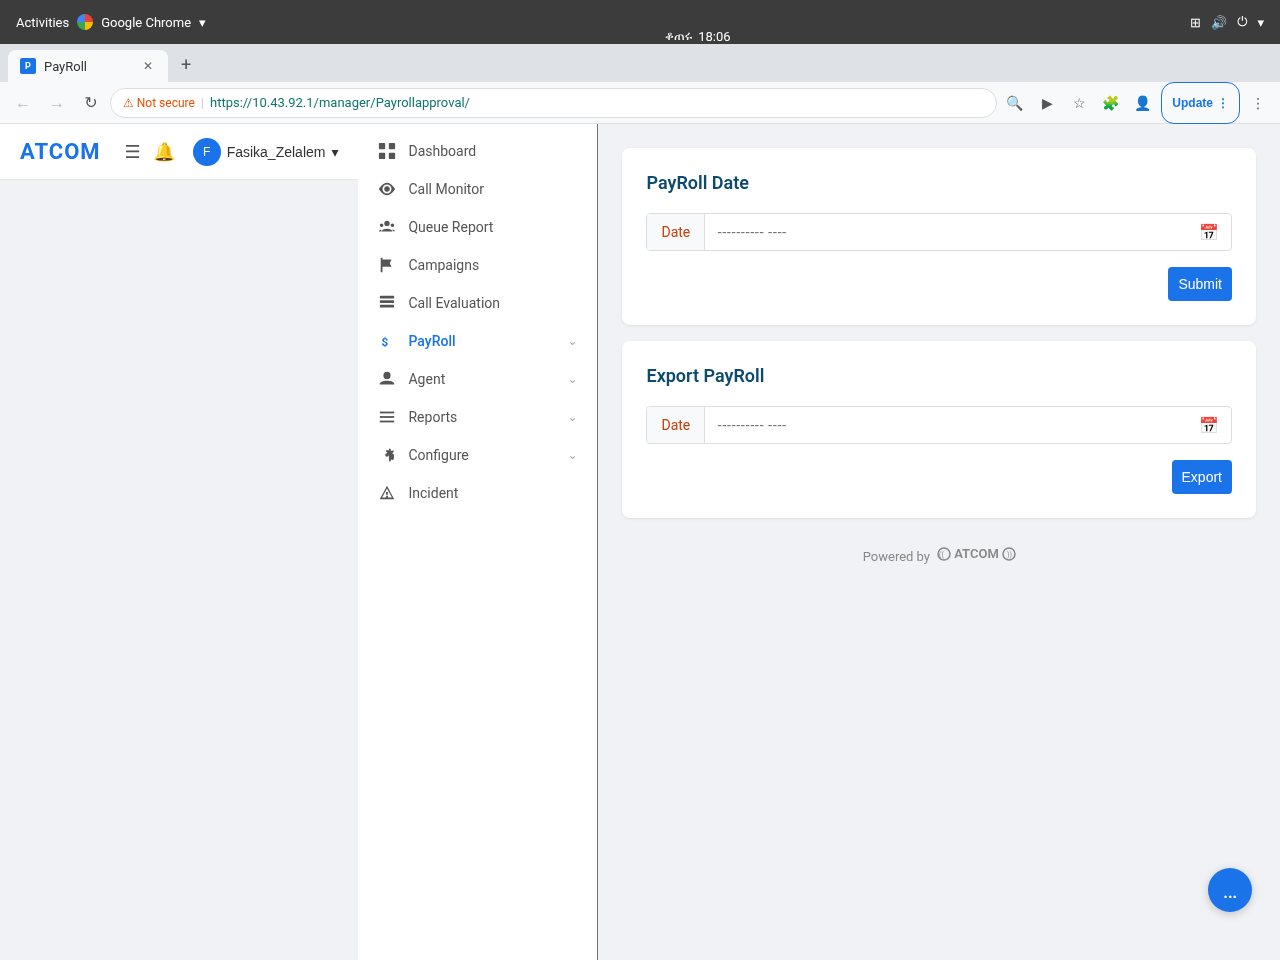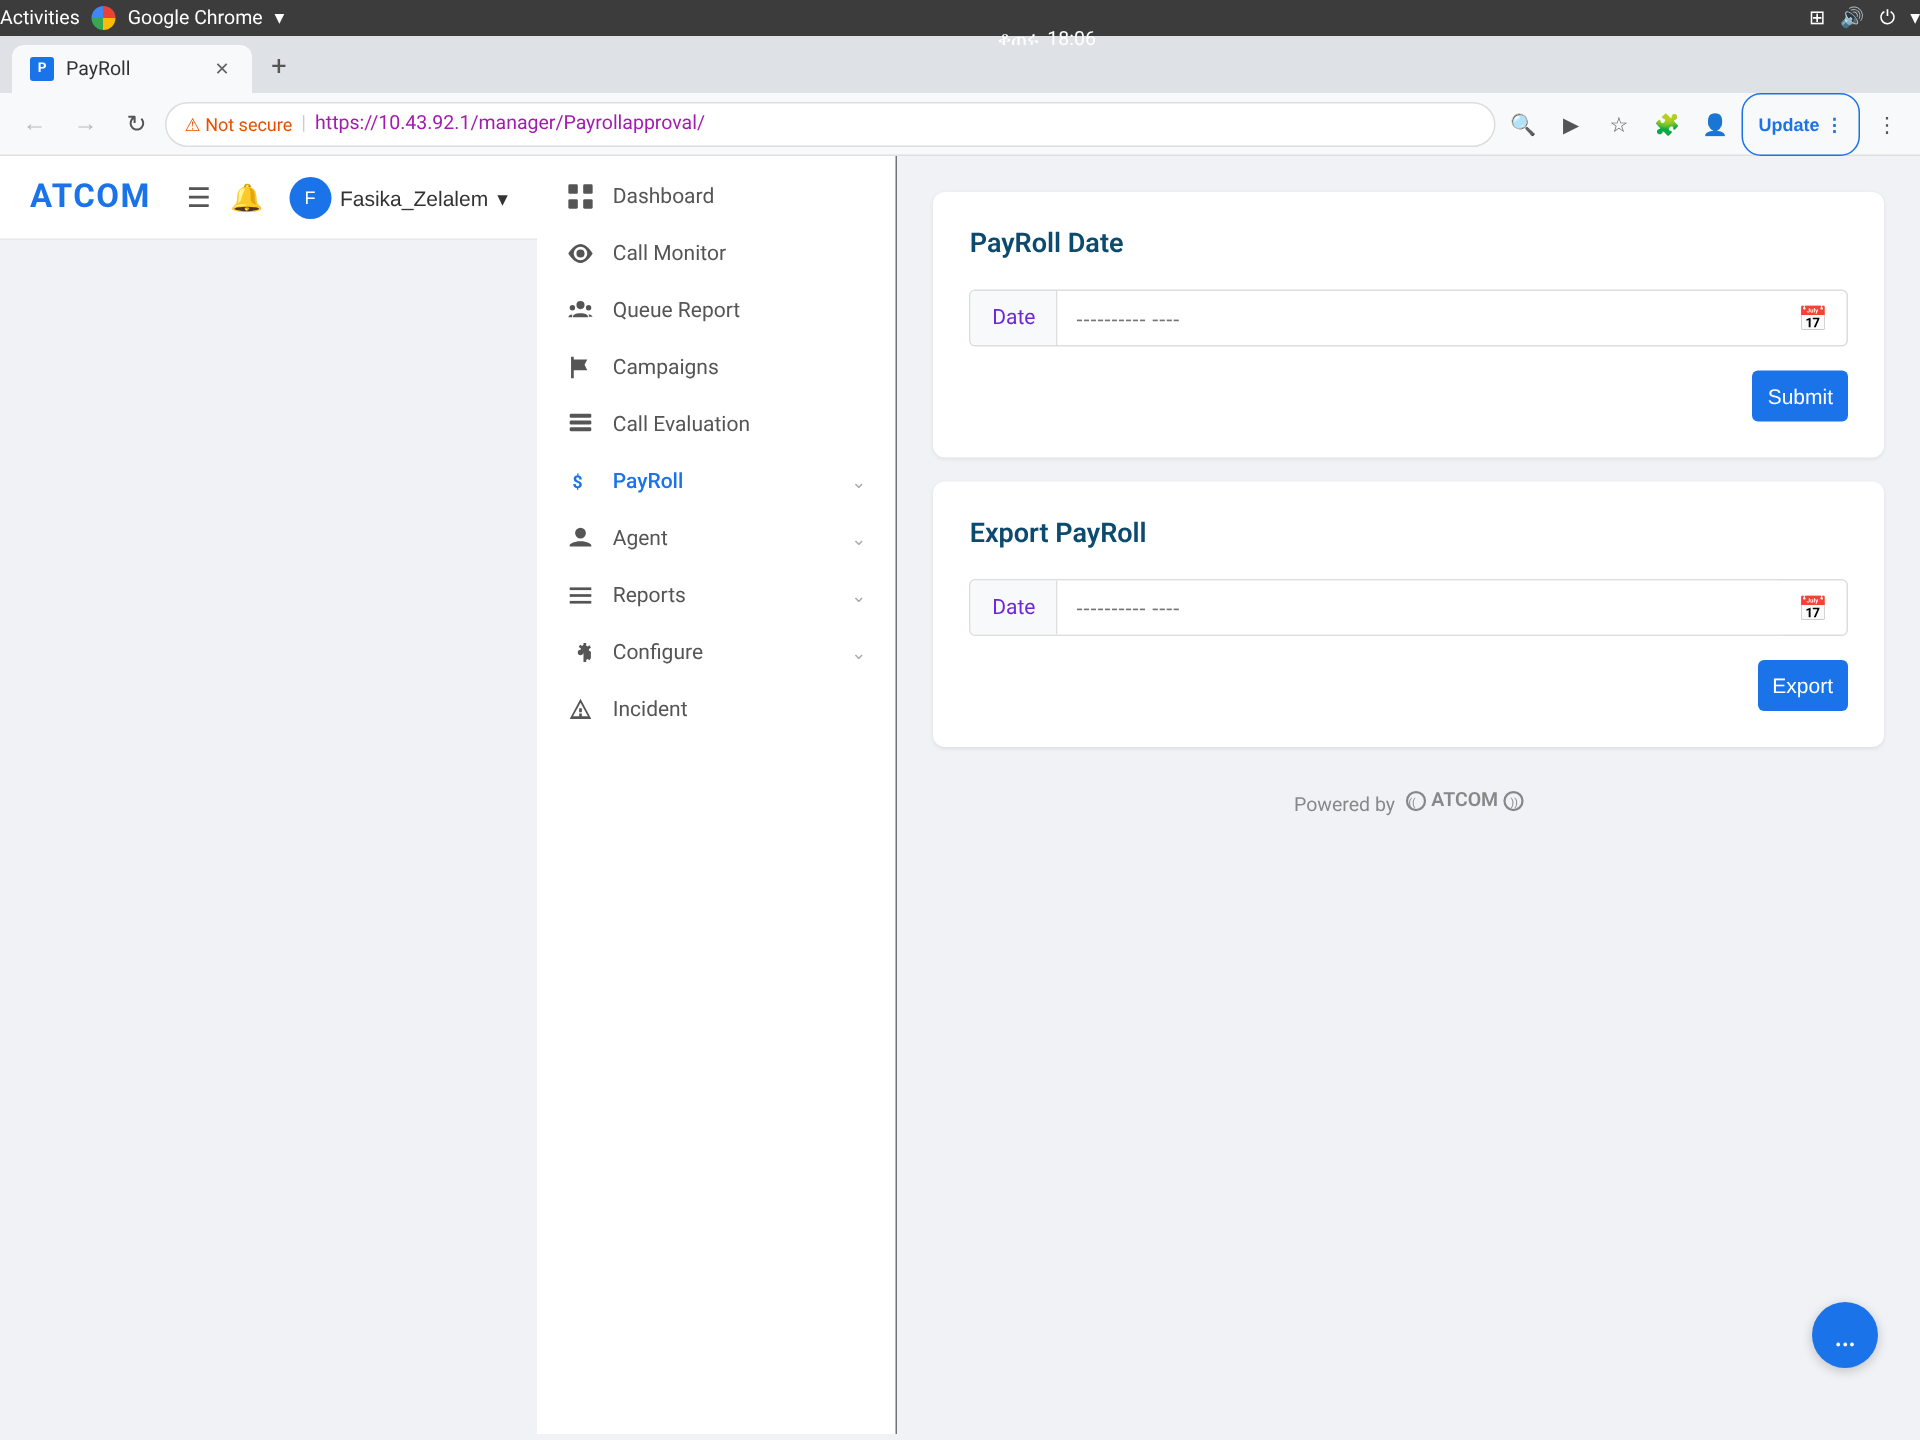--- a/index.html
+++ b/index.html
@@ -1,25 +1,25 @@
 <!DOCTYPE html>
 <html><head>
   <meta charset="utf-8">
   <style>
     * { margin: 0; padding: 0; box-sizing: border-box; }
     body { font-family: -apple-system, BlinkMacSystemFont, 'Segoe UI', Roboto, sans-serif; background: #f0f2f5; overflow: hidden; }
 
     
     .os-bar {
-      height: 24px;
+      height: 44px;
       background: #3c3c3c;
       display: flex;
       align-items: center;
       justify-content: space-between;
-      padding: 0 0;
+      padding: 0 16px;
       color: #fff;
       font-size: 13px;
     }
     .os-bar-left { display: flex; align-items: center; gap: 8px; }
     .os-bar-center { display: flex; align-items: center; gap: 6px; font-size: 13px; margin-top: 28px; }
     .os-bar-right { display: flex; align-items: center; gap: 10px; }
     .chrome-logo { width: 16px; height: 16px; border-radius: 50%; background: conic-gradient(#ea4335 0deg 90deg, #fbbc04 90deg 180deg, #34a853 180deg 270deg, #4285f4 270deg 360deg); }
 
     
     .browser-chrome { background: #dee1e6; }
@@ -72,21 +72,21 @@
       border: 1px solid #ddd;
       border-radius: 15px;
       display: flex;
       align-items: center;
       padding: 0 12px;
       gap: 6px;
       font-size: 13px;
       color: #333;
     }
     .address-bar .warning { color: #e65100; font-size: 12px; display: flex; align-items: center; gap: 3px; }
-    .address-bar .url { color: #a21caf; }
+    .address-bar .url { color: #0f766e; }
     .nav-actions { display: flex; align-items: center; gap: 4px; }
     .nav-action-btn { width: 28px; height: 28px; border-radius: 50%; display: flex; align-items: center; justify-content: center; cursor: pointer; color: #555; font-size: 14px; border: none; background: none; }
     .update-btn {
       height: 42px;
       background: none;
       border: 1.5px solid #1a73e8;
       border-radius: 13px;
       color: #1a73e8;
       font-size: 12px;
       font-weight: 600;
@@ -175,21 +175,21 @@
       border: 1px solid #ddd;
       border-radius: 4px;
       overflow: hidden;
       margin-bottom: 16px;
     }
     .date-label {
       padding: 10px 14px;
       background: #f8f9fa;
       border-right: 1px solid #ddd;
       font-size: 14px;
-      color: #6d28d9;
+      color: #c2410c;
       white-space: nowrap;
     }
     .date-input {
       flex: 1;
       padding: 10px 12px;
       border: none;
       font-size: 14px;
       color: #999;
       outline: none;
       background: #fff;

